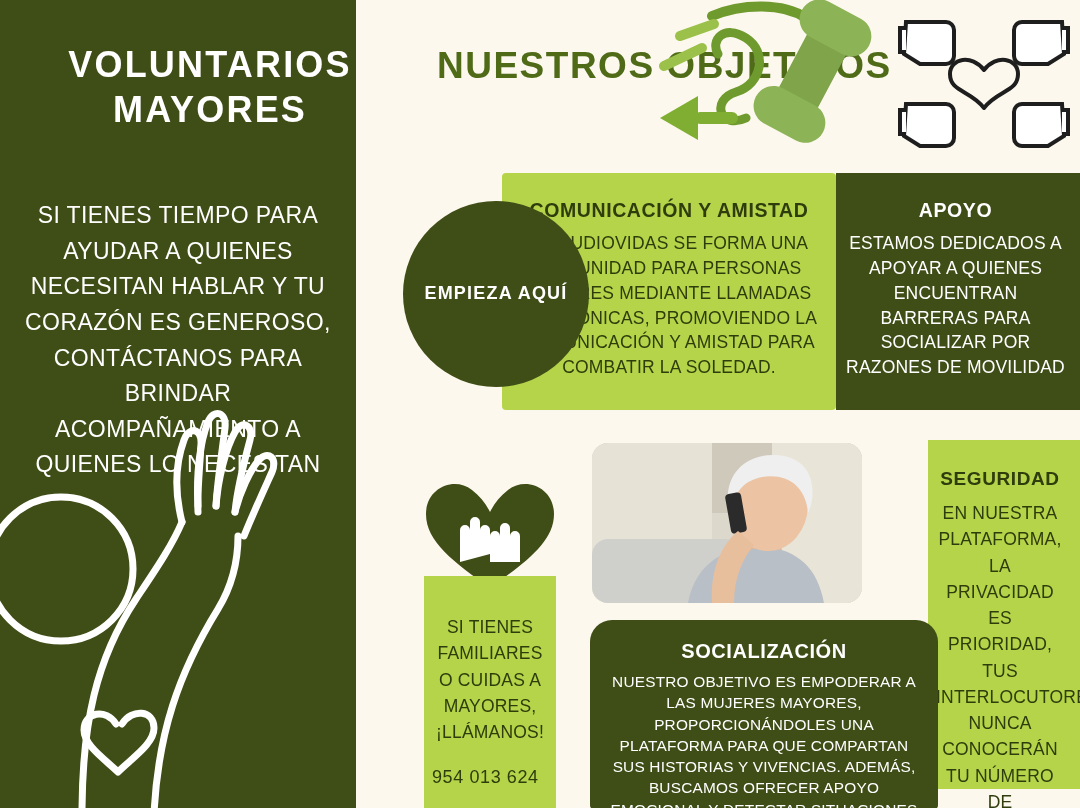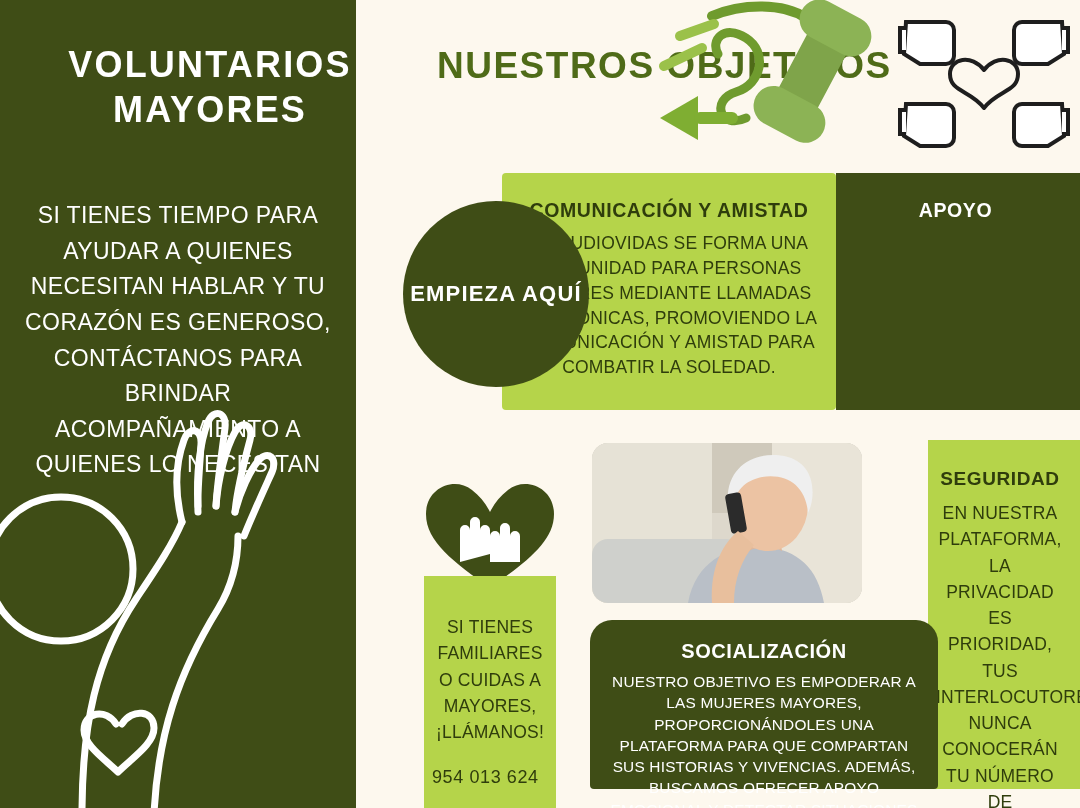--- a/index.html
+++ b/index.html
@@ -145,21 +145,21 @@
     top: 201px;
     width: 186px;
     height: 186px;
     border-radius: 50%;
     background: #3f4d16;
     color: #ffffff;
     display: flex;
     align-items: center;
     justify-content: center;
     text-align: center;
-    font-size: 22px;
+    font-size: 18px;
     font-weight: bold;
     line-height: 1.3;
     letter-spacing: 1.2px;
     text-transform: uppercase;
   }
 
   
   .photo-plate {
     position: absolute;
     left: 556px;
@@ -208,21 +208,21 @@
     font-size: 18px;
     letter-spacing: 0.6px;
     color: #2f3d0c;
   }
 
   
   #card-socializacion {
     left: 590px;
     top: 620px;
     width: 348px;
-    height: 169px;
+    height: 189px;
     padding: 20px 14px 0 14px;
     border-radius: 22px 22px 4px 4px;
   }
   #card-socializacion .card-head { font-size: 20px; margin-bottom: 8px; }
   #card-socializacion .card-text { font-size: 15.4px; line-height: 1.38; }
 
   
   #card-seguridad {
     left: 928px;
     top: 440px;
@@ -299,20 +299,21 @@
         <path d="M164 96 h-40 a8 8 0 0 0 -8 8 v26 a8 8 0 0 0 8 8 h26 l16 -10 z"></path>
         <path d="M164 102 h6 v24 h-6"></path>
       </g>
 
       <path d="M86 100 C 72 82, 52 84, 52 66 C 52 50, 74 46, 86 62 C 98 46, 120 50, 120 66 C 120 84, 100 82, 86 100 Z" fill="none" stroke="#1e1e1e" stroke-width="4" stroke-linejoin="round"></path>
     </svg>
   </div>
 
   <div class="card card-darkgreen" id="card-apoyo">
     <div class="card-head">APOYO</div>
+    <div class="card-text">ESTAMOS DEDICADOS A APOYAR A QUIENES ENCUENTRAN BARRERAS PARA SOCIALIZAR POR RAZONES DE MOVILIDAD</div>
   </div>
 
   <div class="card card-lightgreen" id="card-comunicacion">
     <div class="card-head">COMUNICACIÓN Y AMISTAD</div>
     <div class="card-text">EN AUDIOVIDAS SE FORMA UNA COMUNIDAD PARA PERSONAS MAYORES MEDIANTE LLAMADAS TELEFÓNICAS, PROMOVIENDO LA COMUNICACIÓN Y AMISTAD PARA COMBATIR LA SOLEDAD.</div>
   </div>
 
   <div class="card" id="badge-empieza">
     <span>EMPIEZA AQUÍ</span>
   </div>

